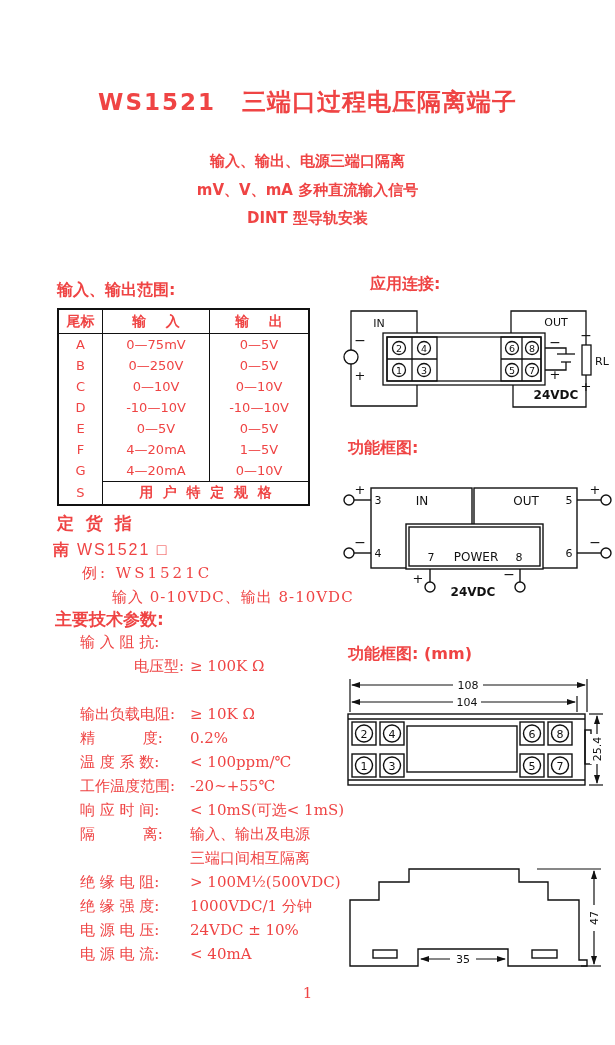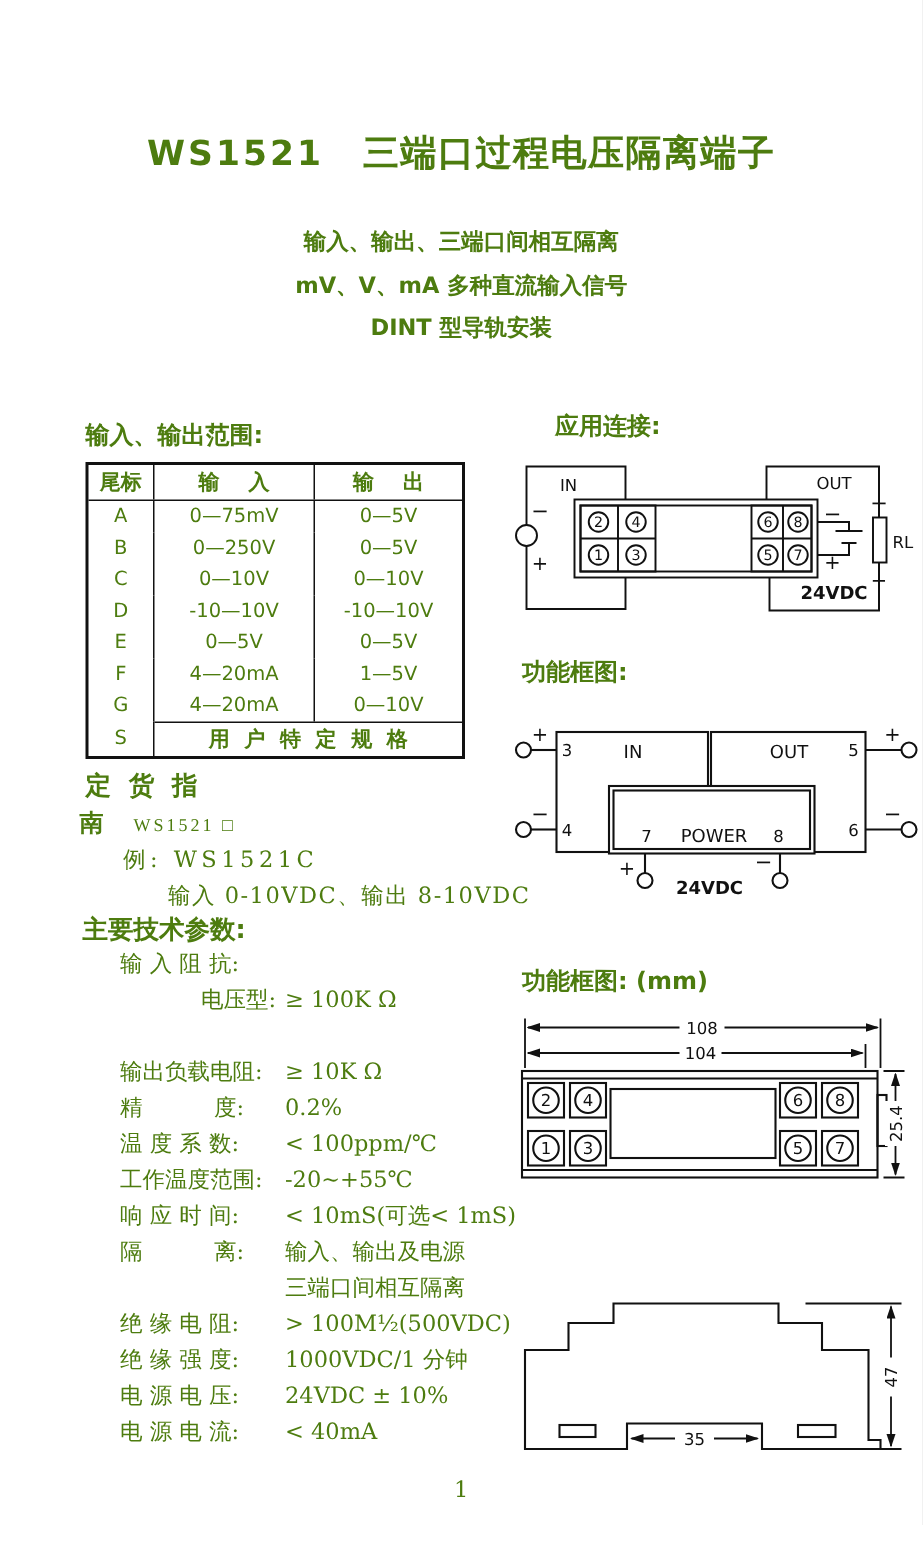--- a/index.html
+++ b/index.html
@@ -1,17 +1,17 @@
 <!DOCTYPE html>
 <html><head>
 <meta charset="utf-8">
 <style>
   html,body{margin:0;padding:0;background:#e8e8e8;}
   .page{
-    position:relative;width:615px;height:1045px;background:#ffffff;color:#4d7c0f;
+    position:relative;width:615px;height:1045px;background:#ffffff;color:#ef4444;
     font-family:"DejaVu Sans","Liberation Sans",sans-serif;overflow:hidden;
     margin:0 auto;
   }
   .abs{position:absolute;}
   .doc-title{top:86px;left:0;width:615px;text-align:center;font-size:24px;font-weight:700;letter-spacing:1px;}
   .doc-title .model{font-size:23px;margin-right:26px;letter-spacing:2px;}
   .sub{left:0;width:615px;text-align:center;font-size:15px;font-weight:700;white-space:pre;}
   .sec-h{font-size:16px;font-weight:700;white-space:pre;}
   
   .io-table{left:57px;top:308px;width:249px;border:2px solid #111;font-size:13px;}
@@ -19,42 +19,42 @@
   .tr.head{height:23px;font-weight:700;font-size:14px;border-bottom:1.5px solid #111;}
   .tr.srow{height:23px;}
   .td-code{width:43px;border-right:1.5px solid #111;align-self:stretch;display:flex;align-items:center;justify-content:center;}
   .td-in{width:106px;text-align:center;border-right:1.5px solid #111;align-self:stretch;display:flex;align-items:center;justify-content:center;white-space:pre;}
   .td-out{flex:1;text-align:left;align-self:stretch;display:flex;align-items:center;justify-content:center;white-space:pre;}
   .td-merge{flex:1;align-self:stretch;display:flex;align-items:center;justify-content:center;border-top:1.5px solid #111;font-weight:700;white-space:pre;font-size:14px;}
   
   .ord1{left:57px;top:512px;font-size:17px;font-weight:700;white-space:pre;}
   .ord2{left:53px;top:539px;font-size:17px;}
   .ord2 .pfx{font-weight:700;font-size:16px;}
-  .ord2 .mdl{font-family:Liberation Serif, serif;font-size:12px;letter-spacing:2px;margin-left:20px;}
+  .ord2 .mdl{font-family:Liberation Sans, sans-serif;font-size:16px;letter-spacing:2px;margin-left:8px;}
   .ord3{left:82px;top:564px;font-family:"DejaVu Serif","Liberation Serif",serif;font-size:15px;letter-spacing:3px;}
   .ord4{left:112px;top:588px;font-family:"DejaVu Serif","Liberation Serif",serif;font-size:15px;letter-spacing:1px;}
   
   .spec-row{left:80px;height:22px;font-size:15px;font-family:"DejaVu Serif","Liberation Serif",serif;white-space:pre;}
   .spec-label{display:inline-block;width:104px;white-space:pre;}
   .spec-row.ind .spec-label{text-align:right;}
   .spec-value{margin-left:6px;}
   
   svg.diag{position:absolute;overflow:visible;}
   svg.diag text{font-family:"DejaVu Sans","Liberation Sans",sans-serif;fill:#111;stroke:none;}
   .pgnum{top:984px;left:0;width:615px;text-align:center;font-size:15px;font-family:"DejaVu Serif","Liberation Serif",serif;}
 </style>
 </head>
 <body>
 
 <div class="page">
 
   <div class="abs doc-title">
     <span class="model">WS1521</span><span>三端口过程电压隔离端子</span>
   </div>
-  <div class="abs sub" style="top:152px">输入、输出、三端口间相互隔离</div>
+  <div class="abs sub" style="top:152px">输入、输出、电源三端口隔离</div>
   <div class="abs sub" style="top:209px">DINT 型导轨安装</div>
   <div class="abs sub" style="top:181px">mV、V、mA 多种直流输入信号</div>
 
   <div class="abs sec-h" style="left:57px;top:280px">输入、输出范围:</div>
 
   <div class="abs io-table">
     <div class="tr head">
       <div class="td-code">尾标</div>
       <div class="td-in">输    入</div>
       <div class="td-out">输    出</div>

